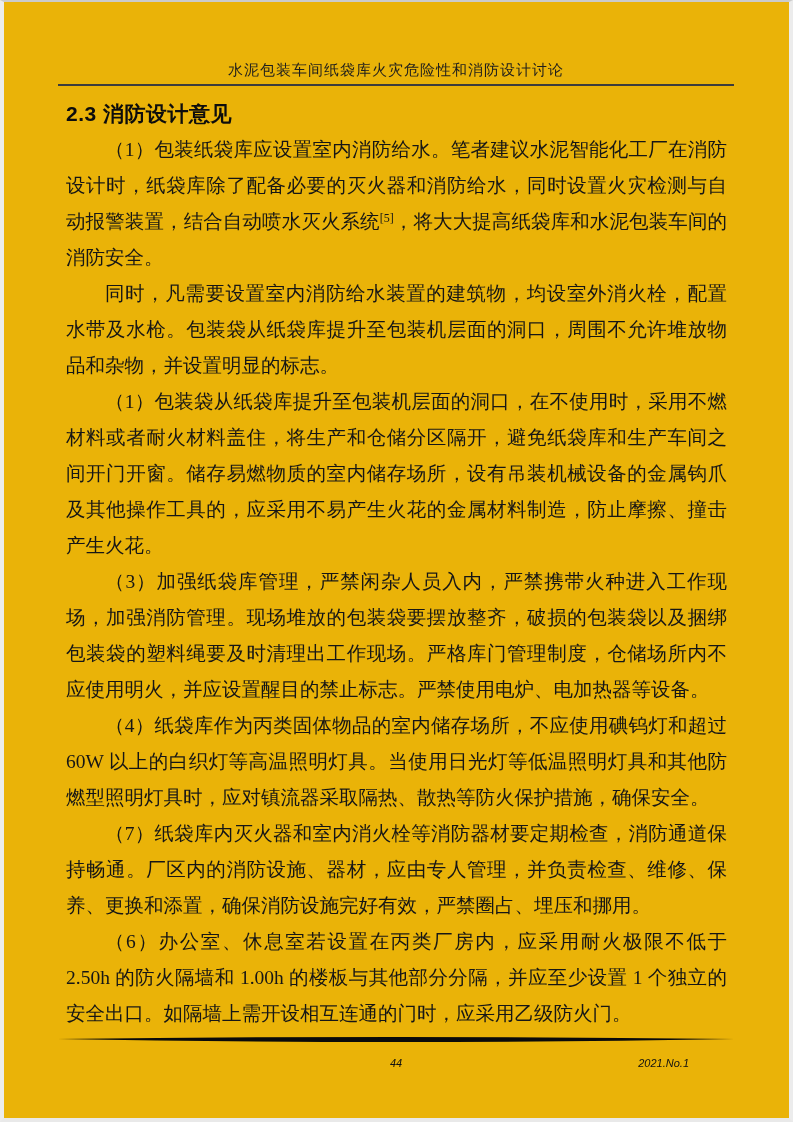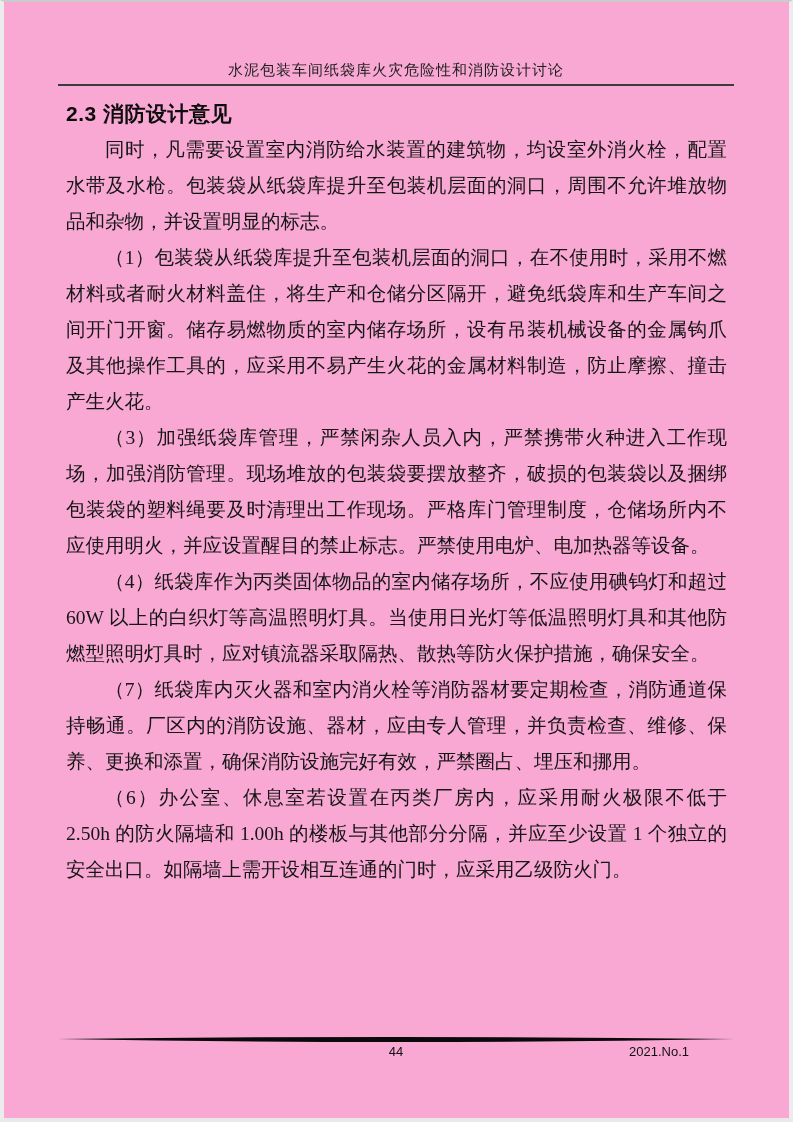--- a/index.html
+++ b/index.html
@@ -1,21 +1,21 @@
 <!DOCTYPE html>
 <html><head>
 <meta charset="utf-8">
 <style>
   * { margin: 0; padding: 0; box-sizing: border-box; }
   html, body { background: #ffffff; }
   .page {
     position: relative;
     width: 793px;
     height: 1122px;
-    background: #f9a8d4;
+    background: #eab308;
     overflow: hidden;
     font-family: "Liberation Serif", "DejaVu Serif", serif;
     color: #161616;
   }
   .edge-frame {
     position: absolute;
     inset: 0;
     border-left: 4px solid #ececec;
     border-right: 4px solid #ececec;
     border-bottom: 4px solid #e9e9e9;
@@ -69,43 +69,45 @@
   .footer {
     position: absolute;
     left: 58px;
     width: 676px;
     top: 1036px;
   }
   .footer-rule-svg { display: block; width: 676px; height: 8px; }
   .footer-row {
     position: relative;
     height: 18px;
-    margin-top: 0;
+    margin-top: 13px;
     font-family: "Liberation Sans", "DejaVu Sans", sans-serif;
-    font-size: 13px;
+    font-size: 11px;
     color: #111111;
+    font-style: italic;
   }
   .page-num { position: absolute; left: 0; right: 0; text-align: center; }
   .issue { position: absolute; right: 45px; top: 0; }
 </style>
 </head>
 <body>
 
 <div class="page">
   <div class="edge-frame"></div>
 
   <div class="running-header">
     <div class="header-title">水泥包装车间纸袋库火灾危险性和消防设计讨论</div>
     <div class="header-rule"></div>
   </div>
 
   <div class="body-text">
 
     <h2 class="section-heading">2.3 消防设计意见</h2>
 
+    <p class="para"><span>（1）包装纸袋库应设置室内消防给水。笔者建议水泥智能化工厂在消防设计时，纸袋库除了配备必要的灭火器和消防给水，同时设置火灾检测与自动报警装置，结合自动喷水灭火系统</span><sup class="cite">[5]</sup><span>，将大大提高纸袋库和水泥包装车间的消防安全。</span></p>
 
     <p class="para">同时，凡需要设置室内消防给水装置的建筑物，均设室外消火栓，配置水带及水枪。包装袋从纸袋库提升至包装机层面的洞口，周围不允许堆放物品和杂物，并设置明显的标志。</p>
 
     <p class="para">（1）包装袋从纸袋库提升至包装机层面的洞口，在不使用时，采用不燃材料或者耐火材料盖住，将生产和仓储分区隔开，避免纸袋库和生产车间之间开门开窗。储存易燃物质的室内储存场所，设有吊装机械设备的金属钩爪及其他操作工具的，应采用不易产生火花的金属材料制造，防止摩擦、撞击产生火花。</p>
 
     <p class="para">（3）加强纸袋库管理，严禁闲杂人员入内，严禁携带火种进入工作现场，加强消防管理。现场堆放的包装袋要摆放整齐，破损的包装袋以及捆绑包装袋的塑料绳要及时清理出工作现场。严格库门管理制度，仓储场所内不应使用明火，并应设置醒目的禁止标志。严禁使用电炉、电加热器等设备。</p>
 
     <p class="para">（4）纸袋库作为丙类固体物品的室内储存场所，不应使用碘钨灯和超过 60W 以上的白织灯等高温照明灯具。当使用日光灯等低温照明灯具和其他防燃型照明灯具时，应对镇流器采取隔热、散热等防火保护措施，确保安全。</p>
 
     <p class="para">（7）纸袋库内灭火器和室内消火栓等消防器材要定期检查，消防通道保持畅通。厂区内的消防设施、器材，应由专人管理，并负责检查、维修、保养、更换和添置，确保消防设施完好有效，严禁圈占、埋压和挪用。</p>

